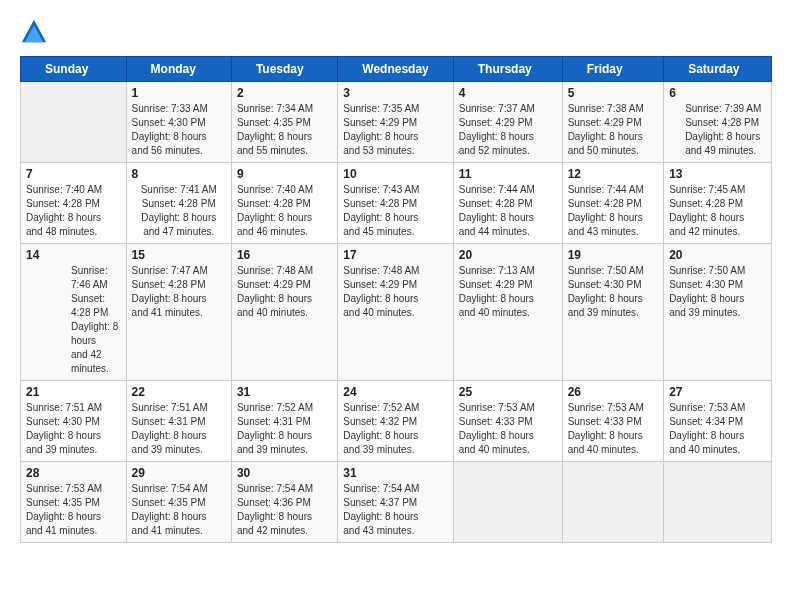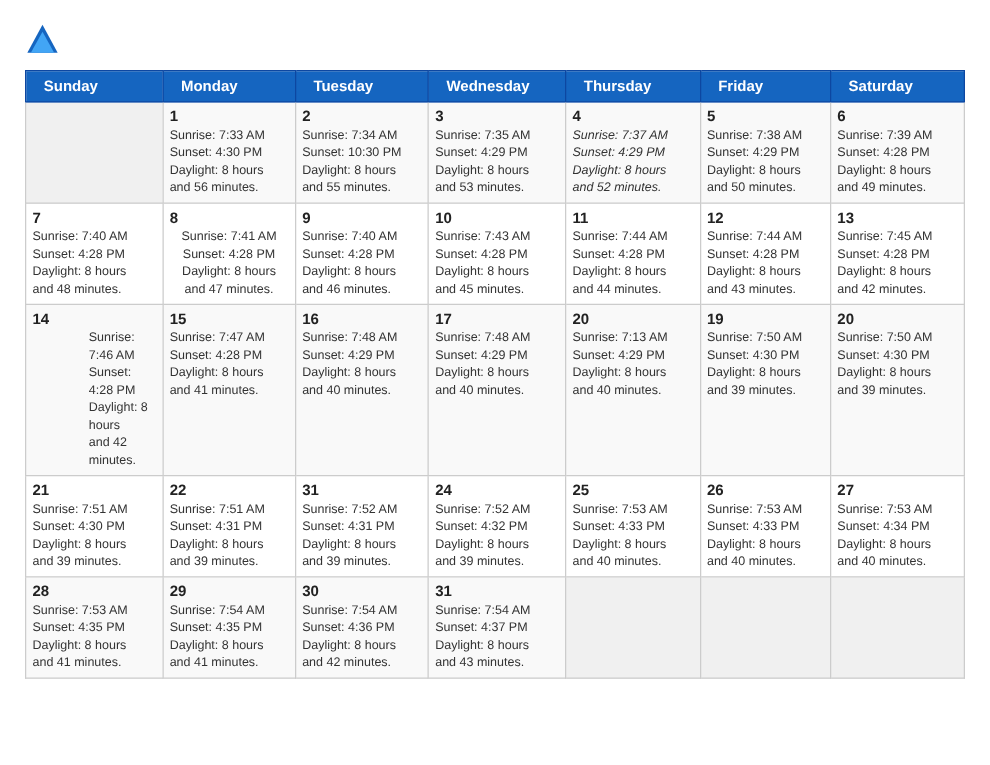--- a/index.html
+++ b/index.html
@@ -53,21 +53,21 @@
       margin-top: 2px;
     }
     .calendar {
       width: 100%;
       border-collapse: collapse;
       font-size: 10.5px;
     }
     .calendar thead tr th {
       background: #1565c0;
       color: #fff;
-      padding: 5px 14px;
+      padding: 5px 24px;
       text-align: left;
       font-size: 12px;
       font-weight: bold;
       border: 1px solid #0d47a1;
     }
     .calendar tbody tr td {
       border: 1px solid #ccc;
       vertical-align: top;
       padding: 4px 5px;
       width: 113px;
@@ -132,48 +132,48 @@
           <td>
             <span class="day-num">1</span>
             <div class="day-info" style="white-space: pre-line;">Sunrise: 7:33 AM
 Sunset: 4:30 PM
 Daylight: 8 hours
 and 56 minutes.</div>
           </td>
           <td>
             <span class="day-num">2</span>
             <div class="day-info" style="white-space: pre-line;">Sunrise: 7:34 AM
-Sunset: 10:30 PM
+Sunset: 4:35 PM
 Daylight: 8 hours
 and 55 minutes.</div>
           </td>
           <td>
             <span class="day-num">3</span>
             <div class="day-info" style="white-space: pre-line;">Sunrise: 7:35 AM
 Sunset: 4:29 PM
 Daylight: 8 hours
 and 53 minutes.</div>
           </td>
           <td>
             <span class="day-num">4</span>
-            <div class="day-info" style="white-space: pre-line; font-style: italic;">Sunrise: 7:37 AM
+            <div class="day-info" style="white-space: pre-line;">Sunrise: 7:37 AM
 Sunset: 4:29 PM
 Daylight: 8 hours
 and 52 minutes.</div>
           </td>
           <td>
             <span class="day-num">5</span>
             <div class="day-info" style="white-space: pre-line;">Sunrise: 7:38 AM
 Sunset: 4:29 PM
 Daylight: 8 hours
 and 50 minutes.</div>
           </td>
           <td>
             <span class="day-num">6</span>
-            <div class="day-info" style="white-space: pre-line;">Sunrise: 7:39 AM
+            <div class="day-info" style="white-space: pre-line; margin-left: 16px;">Sunrise: 7:39 AM
 Sunset: 4:28 PM
 Daylight: 8 hours
 and 49 minutes.</div>
           </td>
         </tr>
         <tr>
           <td>
             <span class="day-num">7</span>
             <div class="day-info" style="white-space: pre-line;">Sunrise: 7:40 AM
 Sunset: 4:28 PM

